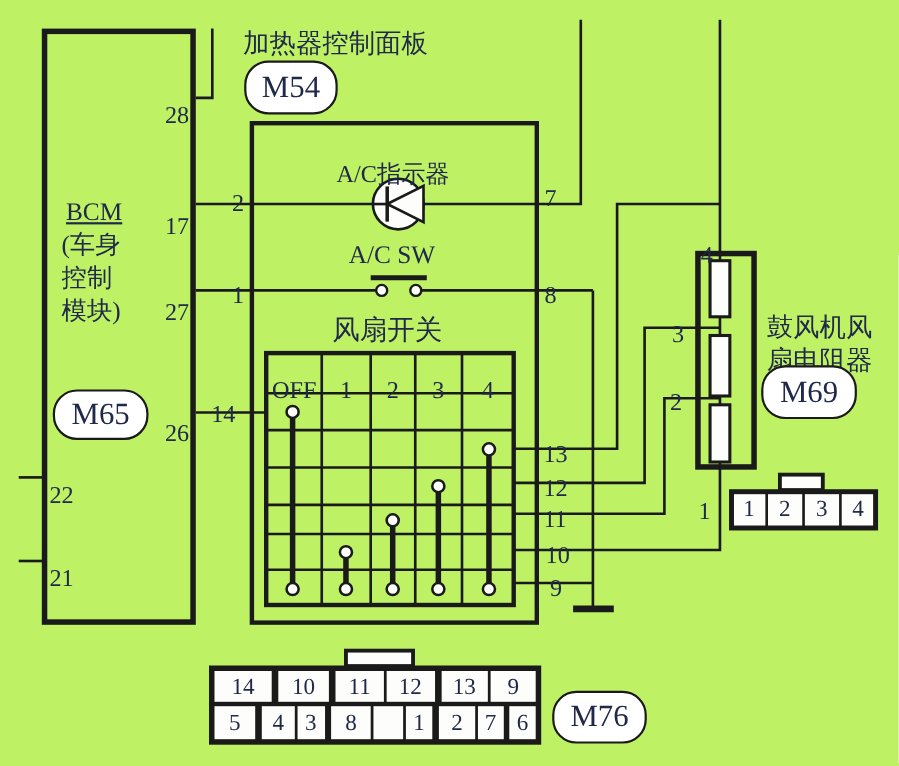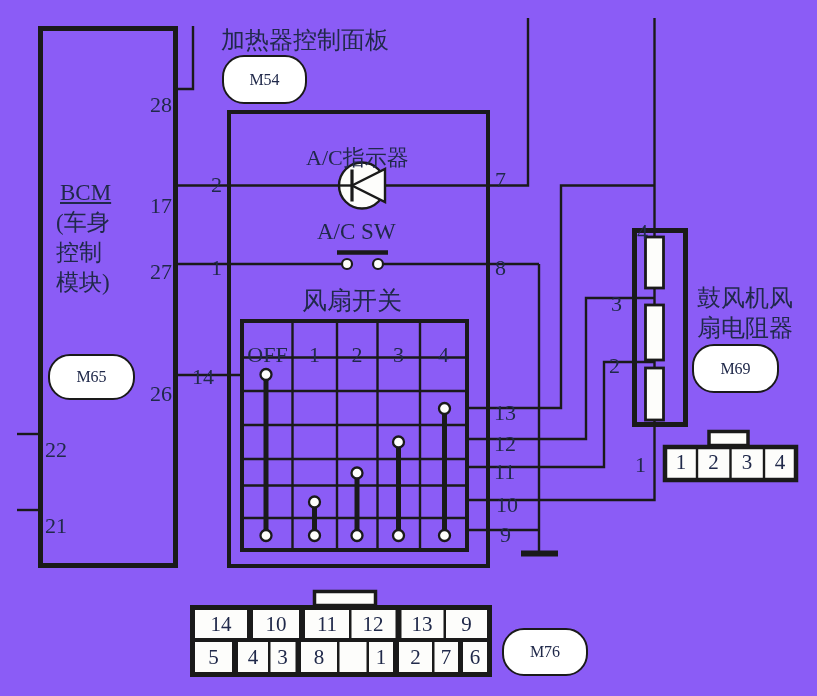--- a/index.html
+++ b/index.html
@@ -1,23 +1,23 @@
 <!DOCTYPE html>
 <html><head>
 <meta charset="utf-8">
 <style>
   html,body{margin:0;padding:0;background:#fff;}
-  .canvas{position:relative;width:817px;height:696px;background:#8b5cf6;overflow:hidden;
+  .canvas{position:relative;width:817px;height:696px;background:#bef264;overflow:hidden;
           font-family:"Liberation Serif","DejaVu Serif",serif;color:#20294a;}
   .art{position:absolute;left:0;top:0;}
   .lbl{position:absolute;line-height:1.05;white-space:nowrap;}
   .r{text-align:right;} .c{text-align:center;}
   .s21{font-size:21px;} .s22{font-size:22px;margin-top:16px;} .s23{font-size:23px;} .s24{font-size:24px;} .s25{font-size:25px;}
   .oval{position:absolute;border:2.6px solid #1a1a1a;border-radius:22px;background:#fff;
-        display:flex;align-items:center;justify-content:center;font-size:16px;}
+        display:flex;align-items:center;justify-content:center;font-size:28px;}
 </style>
 </head>
 <body>
 
 <div class="canvas">
 
   <svg class="art" width="817" height="696" viewBox="0 0 817 696" fill="none" stroke="#1a1a1a" stroke-width="2.4">
 
     <g>
       <path d="M178 89 H193 V26"></path>
@@ -124,21 +124,21 @@
   <div class="oval" style="left:222px;top:55px;width:81px;height:45px;">M54</div>
 
   <div class="lbl s23" style="left:60px;top:181px;text-decoration:underline;">BCM</div>
   <div class="lbl s23" style="left:56px;top:211px;">(车身</div>
   <div class="lbl s23" style="left:56px;top:241px;">控制</div>
   <div class="lbl s23" style="left:56px;top:271px;">模块)</div>
   <div class="oval" style="left:48px;top:310px;width:83px;height:42px;margin-top:44px;">M65</div>
 
   <div class="lbl s22 r" style="left:128px;top:77px;width:44px;">28</div>
   <div class="lbl s22 r" style="left:128px;top:178px;width:44px;">17</div>
-  <div class="lbl s22 r" style="left:128px;top:244px;width:44px;">27</div>
+  <div class="lbl s22 r" style="left:128px;top:256px;width:44px;">27</div>
   <div class="lbl s22 r" style="left:128px;top:366px;width:44px;">26</div>
   <div class="lbl s22" style="left:45px;top:422px;">22</div>
   <div class="lbl s22" style="left:45px;top:498px;">21</div>
 
   <div class="lbl s22 r" style="left:190px;top:157px;width:32px;">2</div>
   <div class="lbl s22 r" style="left:190px;top:240px;width:32px;">1</div>
   <div class="lbl s22 r" style="left:178px;top:349px;width:36px;">14</div>
 
   <div class="lbl s22" style="left:495px;top:152px;">7</div>
   <div class="lbl s22" style="left:495px;top:240px;">8</div>
@@ -157,21 +157,21 @@
   <div class="lbl s22 c" style="left:337px;top:327px;width:40px;">2</div>
   <div class="lbl s22 c" style="left:377px;top:327px;width:43px;">3</div>
   <div class="lbl s22 c" style="left:420px;top:327px;width:47px;">4</div>
 
   <div class="lbl s22 r" style="left:626px;top:204px;width:22px;">4</div>
   <div class="lbl s22 r" style="left:600px;top:276px;width:22px;">3</div>
   <div class="lbl s22 r" style="left:598px;top:338px;width:22px;">2</div>
   <div class="lbl s22 r" style="left:628px;top:437px;width:18px;">1</div>
   <div class="lbl s24" style="left:697px;top:316px;">扇电阻器</div>
   <div class="lbl s24" style="left:697px;top:286px;">鼓风机风</div>
-  <div class="oval" style="left:692px;top:344px;width:83px;height:45px;">M69</div>
+  <div class="oval" style="left:692px;top:332px;width:83px;height:45px;">M69</div>
 
   <div class="lbl s21 c" style="left:665px;top:451px;width:32px;">1</div>
   <div class="lbl s21 c" style="left:697px;top:451px;width:33px;">2</div>
   <div class="lbl s21 c" style="left:730px;top:451px;width:34px;">3</div>
   <div class="lbl s21 c" style="left:764px;top:451px;width:32px;">4</div>
 
   <div class="lbl s21 c" style="left:195px;top:613px;width:52px;">14</div>
   <div class="lbl s21 c" style="left:253px;top:613px;width:46px;">10</div>
   <div class="lbl s21 c" style="left:305px;top:613px;width:44px;">11</div>
   <div class="lbl s21 c" style="left:351px;top:613px;width:44px;">12</div>

